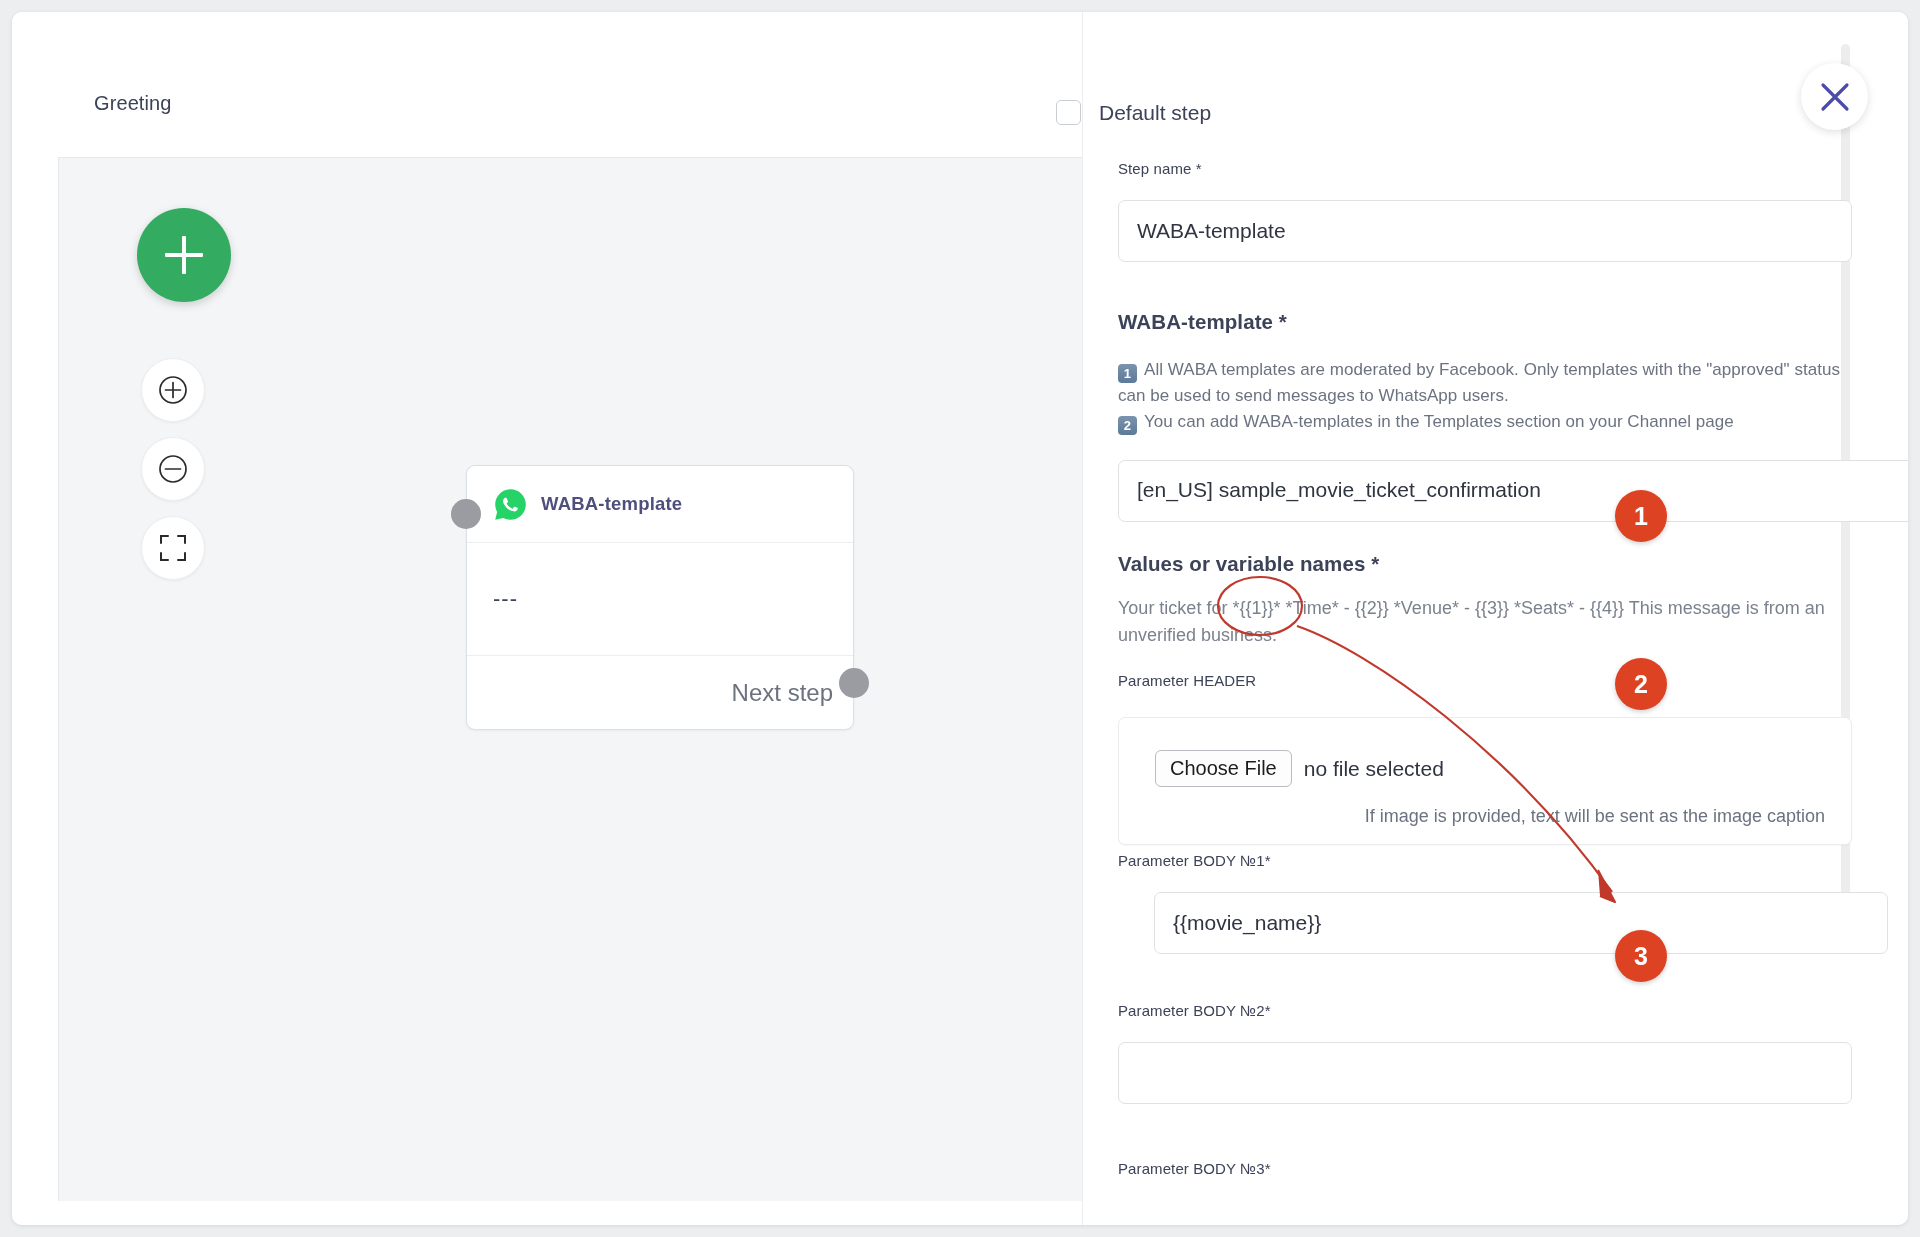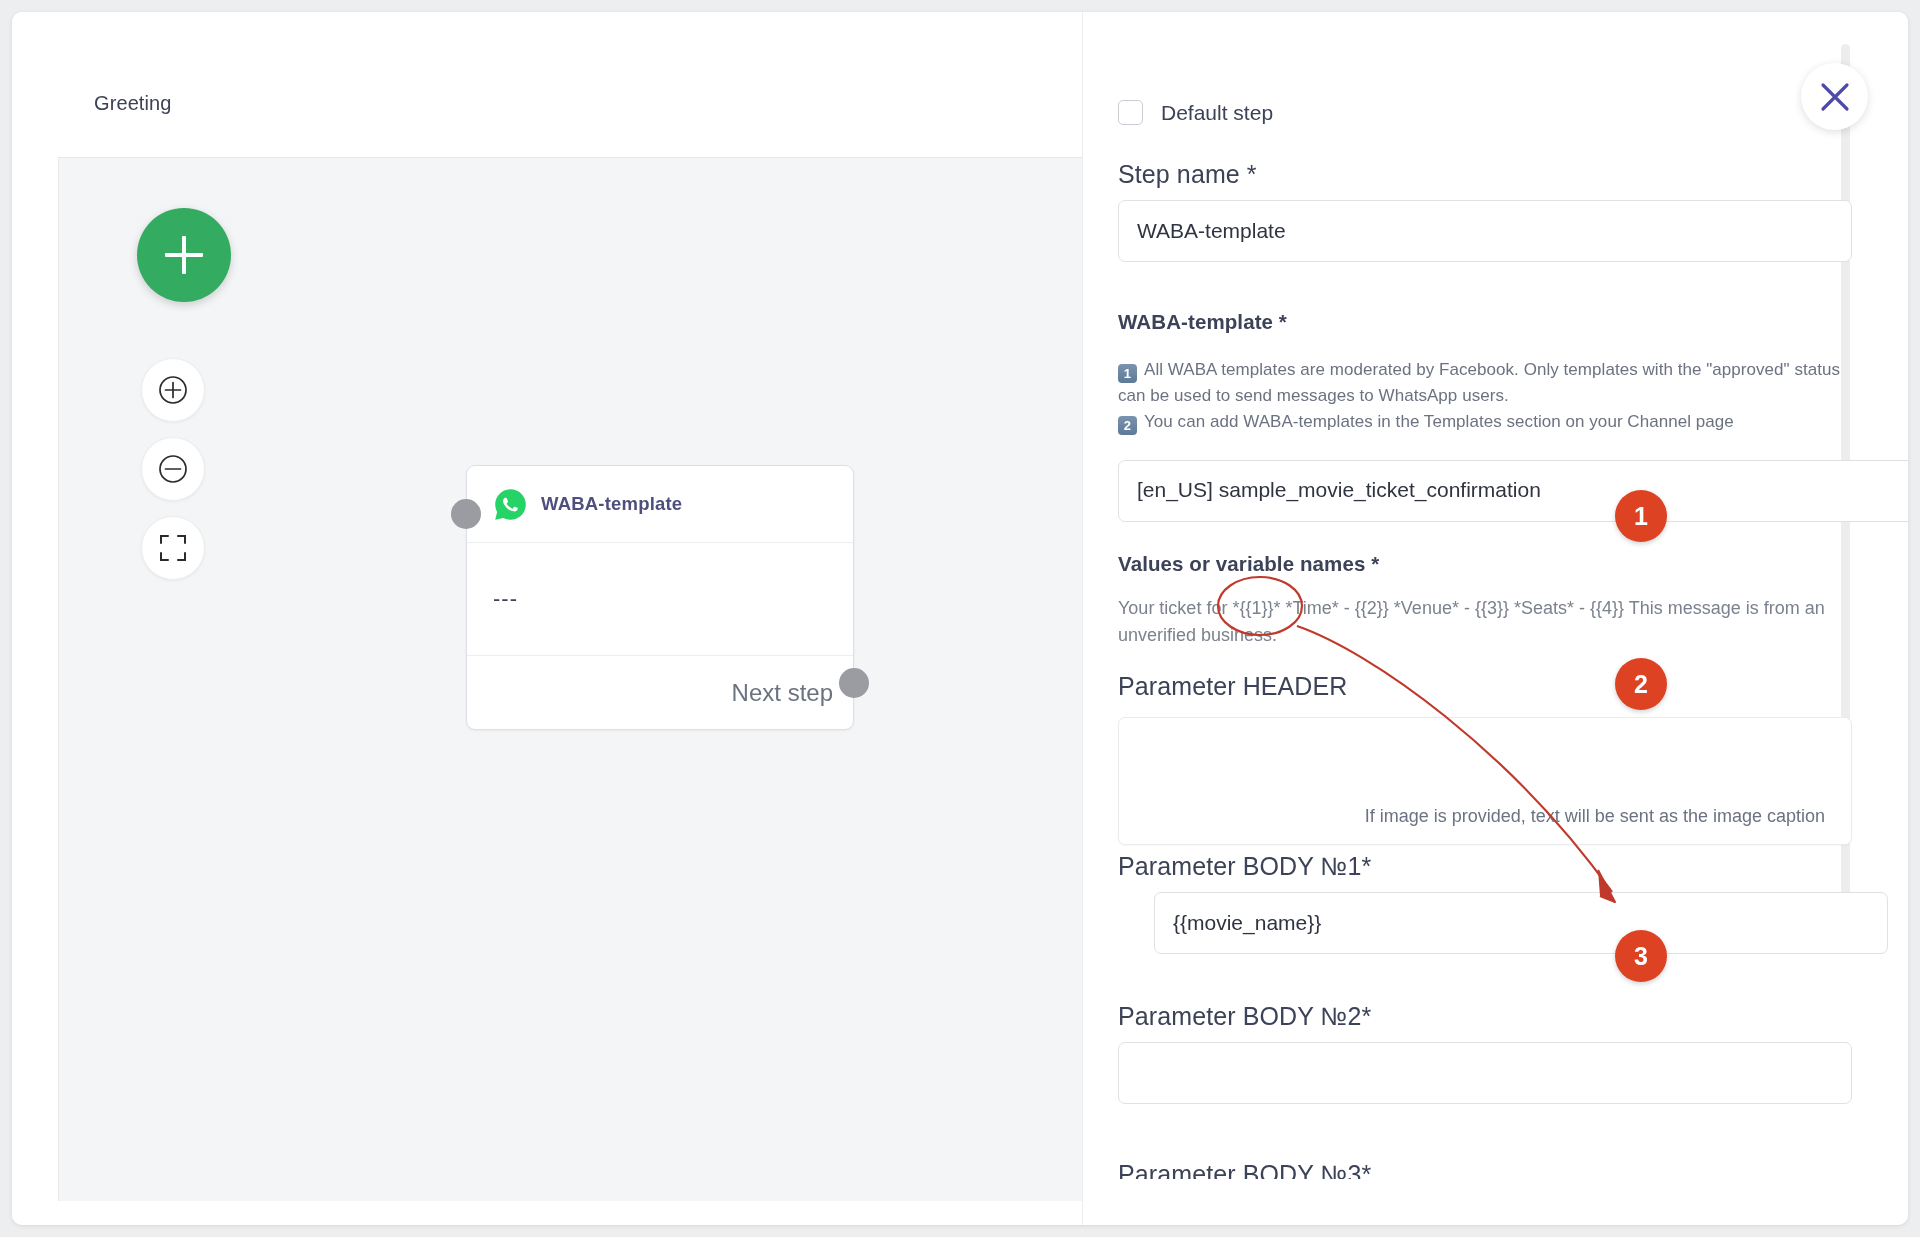--- a/index.html
+++ b/index.html
@@ -109,32 +109,32 @@
     position: absolute; left: 0; top: 0;
     width: 826px; height: 1163px;
     overflow: hidden;
   }
   #scroll-track {
     position: absolute; right: 58px; top: 32px;
     width: 9px; height: 860px;
     background: #ededed; border-radius: 5px;
   }
 
-  .field-label { font-size: 25px; color: #3c4257; letter-spacing: .1px; }
+  .field-label { font-size: 15px; color: #3c4257; letter-spacing: .1px; }
   .field-label.bold { font-weight: bold; font-size: 20.5px; text-align: center; }
 
   .txt-input {
     display: block; width: 734px; height: 62px;
     border: 1px solid #dfe1e5; border-radius: 7px;
     background: #fff; font-size: 21px; color: #2f3441;
     padding: 0 18px; font-family: "Liberation Sans", sans-serif;
     outline: none;
   }
 
-  #chk-row { position: absolute; left: 1106px; top: 88px; display: flex; align-items: center; }
+  #chk-row { position: absolute; left: 1044px; top: 88px; display: flex; align-items: center; }
   #chk-box {
     width: 25px; height: 25px; border: 1.6px solid #c9cdd4;
     border-radius: 5px; background: #fff; cursor: pointer;
   }
   #chk-label { margin-left: 18px; font-size: 21px; color: #3c4257; }
 
   #lbl-step-name { position: absolute; left: 1106px; top: 148px; }
   #inp-step-name { position: absolute; left: 1106px; top: 188px; }
 
   #lbl-waba { position: absolute; left: 1106px; top: 298px; font-weight: bold; }
@@ -314,20 +314,24 @@
       <path d="M4 4 L12 12 L20 4" fill="none" stroke="#b5b9bf" stroke-width="2.4" stroke-linecap="round" stroke-linejoin="round"></path>
     </svg>
   </div>
 
   <div class="field-label bold" id="lbl-values">Values or variable names *</div>
   <div id="template-text">Your ticket for *{{1}}* *Time* - {{2}} *Venue* - {{3}} *Seats* - {{4}} This message is from an unverified business.</div>
 
   <div class="field-label" id="lbl-header-param">Parameter HEADER</div>
 
   <div id="file-card">
+    <div id="file-row">
+      <button id="choose-file-btn">Choose File</button>
+      <span id="file-status">no file selected</span>
+    </div>
     <div id="file-note">If image is provided, text will be sent as the image caption</div>
   </div>
 
   <div class="field-label" id="lbl-body1">Parameter BODY №1*</div>
   <input class="txt-input" id="inp-body1" type="text" value="{{movie_name}}" style="">
 
   <div class="field-label" id="lbl-body2">Parameter BODY №2*</div>
   <input class="txt-input" id="inp-body2" type="text" value="" style="">
 
   <div class="field-label" id="lbl-body3">Parameter BODY №3*</div>

